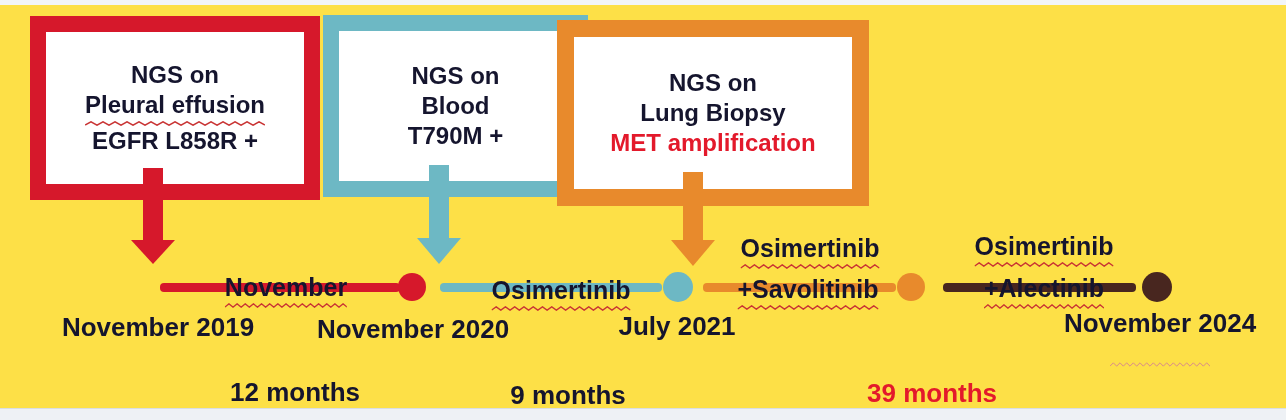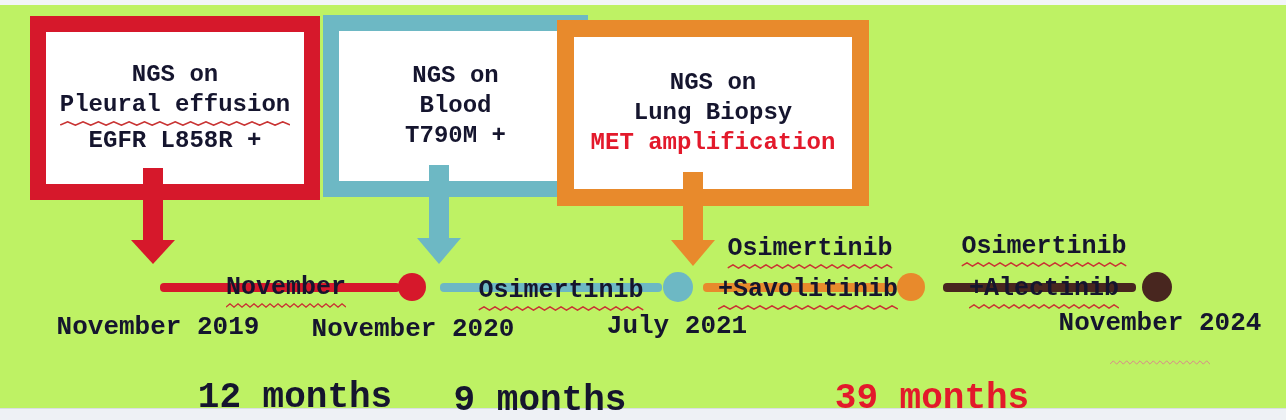--- a/index.html
+++ b/index.html
@@ -1,17 +1,17 @@
 <!DOCTYPE html>
 <html><head>
 <meta charset="utf-8">
 <style>
   html,body{margin:0;padding:0;background:#fff;}
-  .canvas{position:relative;width:1286px;height:420px;background:#bef264;overflow:hidden;
-          font-family:Liberation Mono, monospace;}
+  .canvas{position:relative;width:1286px;height:420px;background:#fde047;overflow:hidden;
+          font-family:Liberation Sans, sans-serif;}
   .band-top{position:absolute;left:0;top:0;width:100%;height:5px;background:#f2f5f8;}
   .band-bottom{position:absolute;left:0;bottom:0;width:100%;height:11px;background:#eef1f5;border-top:1px solid #d9dee4;}
 
   .ngs-box{position:absolute;background:#fff;display:flex;flex-direction:column;justify-content:center;
            align-items:center;text-align:center;font-weight:bold;font-size:24px;line-height:30px;color:#15152e;}
   .box-red{left:30px;top:16px;width:258px;height:152px;border:16px solid #d6182b;}
   .box-teal{left:323px;top:15px;width:233px;height:150px;border:16px solid #6db8c4;}
   .box-orange{left:557px;top:20px;width:278px;height:152px;border:17px solid #e88a2c;}
   .red-text{color:#e3192b;}
   .w{display:inline-block;}
@@ -33,21 +33,21 @@
   .dot{position:absolute;border-radius:50%;}
   .dot-red{left:398px;top:273px;width:28px;height:28px;background:#d6182b;}
   .dot-teal{left:663px;top:272px;width:30px;height:30px;background:#6db8c4;}
   .dot-orange{left:897px;top:273px;width:28px;height:28px;background:#e88a2c;}
   .dot-brown{left:1142px;top:272px;width:30px;height:30px;background:#48261f;}
 
   .lbl{position:absolute;transform:translateX(-50%);text-align:center;font-weight:bold;
        color:#15152e;white-space:nowrap;}
   .treat{font-size:25px;margin-top:48px;}
   .date{font-size:26px;}
-  .dur{font-size:36px;}
+  .dur{font-size:26px;}
   .dur-red{color:#e3192b;}
   .squig{display:block;width:100%;height:5px;margin-top:1px;}
 </style>
 </head>
 <body>
 
 <div class="canvas">
   <div class="band-top"></div>
   <div class="band-bottom"></div>
 
@@ -125,15 +125,15 @@
   <div class="lbl date" style="left:413px;top:314px">November 2020</div>
   <div class="lbl date" style="left:677px;top:311px">July 2021</div>
   <div class="lbl date" style="left:1160px;top:308px">November 2024</div>
   <div class="lbl date" style="left:1160px;top:343px">
     <span class="w"><svg class="squig" viewBox="0 0 120 6" preserveAspectRatio="none">
           <path d="M0 5 4 1 8 5 12 1 16 5 20 1 24 5 28 1 32 5 36 1 40 5 44 1 48 5 52 1 56 5 60 1 64 5 68 1 72 5 76 1 80 5 84 1 88 5 92 1 96 5 100 1 104 5 108 1 112 5 116 1 120 5" fill="none" stroke="#d98a8a" stroke-width="1.2"></path>
         </svg></span>
   </div>
 
   <div class="lbl dur" style="left:295px;top:377px">12 months</div>
-  <div class="lbl dur" style="left:540px;top:380px">9 months</div>
+  <div class="lbl dur" style="left:568px;top:380px">9 months</div>
   <div class="lbl dur dur-red" style="left:932px;top:378px">39 months</div>
 </div>
 
 </body></html>

